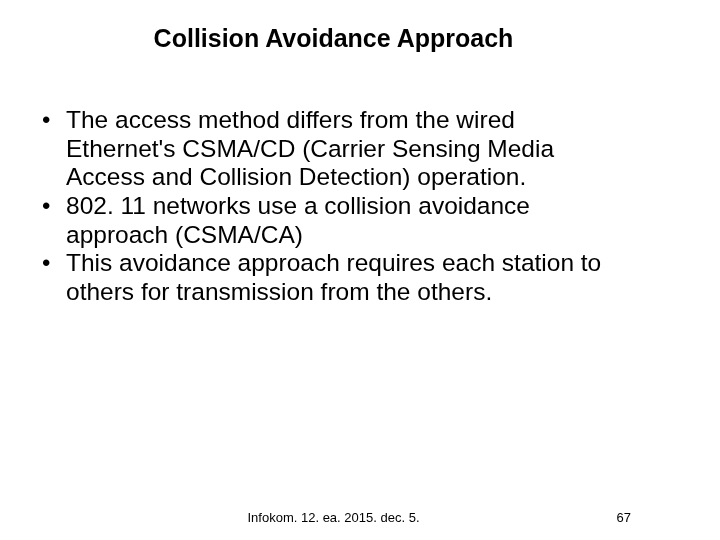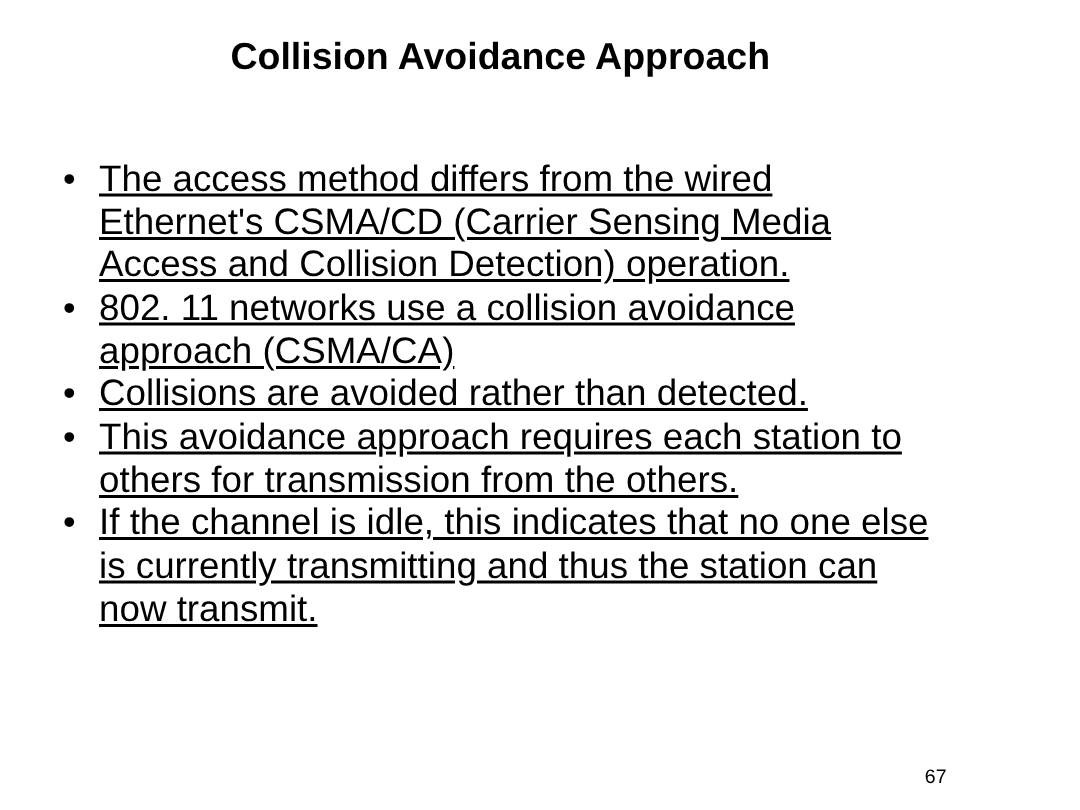--- a/index.html
+++ b/index.html
@@ -32,21 +32,20 @@
     top: 106px;
     left: 36px;
     right: 36px;
     font-size: 24.5px;
     line-height: 1.17;
   }
   ul.bullets {
     list-style: none;
     margin: 0;
     padding: 0;
-    text-decoration: underline;
   }
   ul.bullets > li {
     position: relative;
     padding-left: 30px;
     margin: 0;
   }
   ul.bullets > li::before {
     content: "•";
     position: absolute;
     left: 6px;
@@ -77,23 +76,22 @@
 <body>
 
 <div class="slide">
 
   <div class="title">Collision Avoidance Approach</div>
 
   <div class="body">
     <ul class="bullets">
       <li><span>The access method differs from the wired Ethernet's CSMA/CD (Carrier Sensing Media Access and Collision Detection) operation.</span></li>
       <li><span>802. 11 networks use a collision avoidance approach (CSMA/CA)</span></li>
-      <li><span>Collisions are avoided rather than detected.</span></li>
       <li><span>This avoidance approach requires each station to others for transmission from the others.</span></li>
-      <li><span>If the channel is idle, this indicates that no one else is currently transmitting and thus the station can now transmit.</span></li>
     </ul>
   </div>
 
   <div class="footer">
+    <span class="footer-center">Infokom. 12. ea. 2015. dec.  5.</span>
     <span class="footer-right">67</span>
   </div>
 
 </div>
 
 </body></html>

